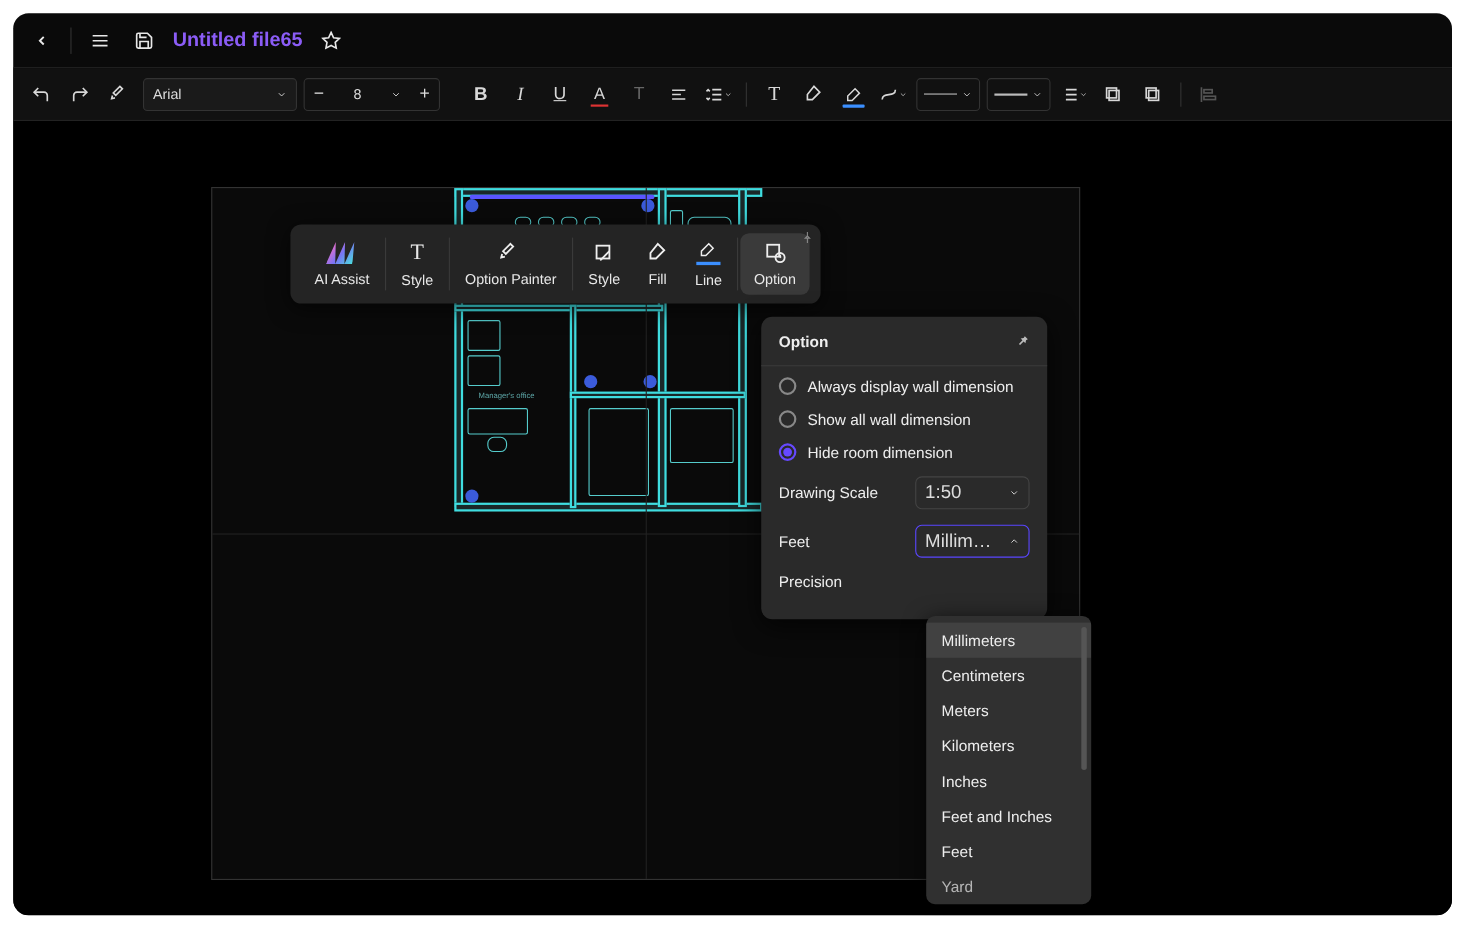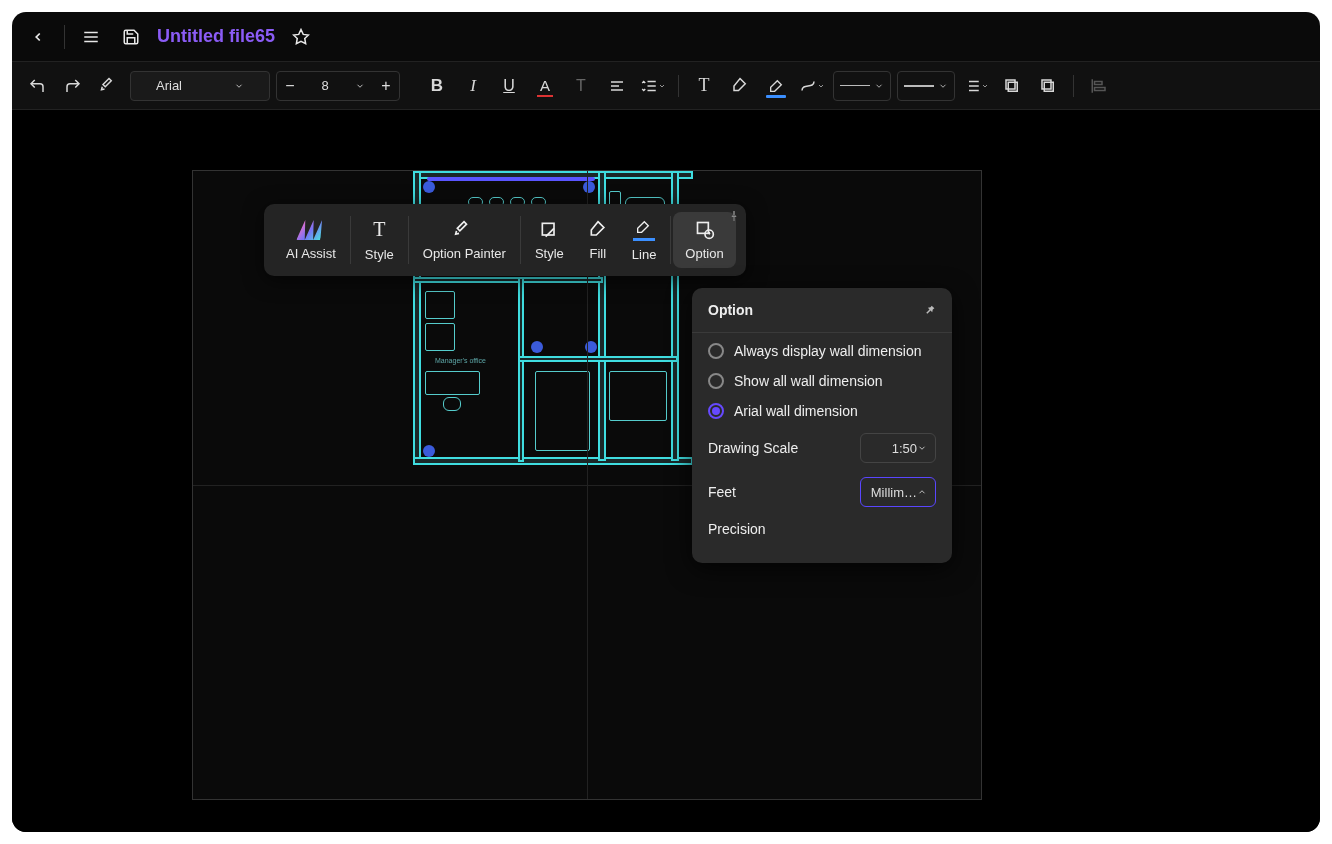--- a/index.html
+++ b/index.html
@@ -8,21 +8,21 @@
 
 
 .titlebar { height:50px; display:flex; align-items:center; padding:0 12px; gap:12px; border-bottom:1px solid #222; }
 .tb-btn { width:28px; height:28px; display:flex; align-items:center; justify-content:center; color:#e8e8e8; cursor:pointer; }
 .tb-sep { width:1px; height:24px; background:#333; }
 .filename { color:#8b5cf6; font-weight:700; font-size:18px; display:flex; align-items:center; gap:10px; }
 
 
 .toolbar { height:48px; background:#111; display:flex; align-items:center; padding:0 10px; gap:6px; border-bottom:1px solid #222; }
 .tbtn { min-width:30px; height:30px; display:flex; align-items:center; justify-content:center; color:#d8d8d8; cursor:pointer; border-radius:4px; }
-.font-select { width:140px; height:30px; background:#1a1a1a; border:1px solid #333; border-radius:4px; color:#ddd; font-size:13px; display:flex; align-items:center; padding:0 25px; justify-content:space-between; cursor:pointer; }
+.font-select { width:140px; height:30px; background:#1a1a1a; border:1px solid #333; border-radius:4px; color:#ddd; font-size:13px; display:flex; align-items:center; padding:0 8px; justify-content:space-between; cursor:pointer; }
 .size-group { display:flex; align-items:center; border:1px solid #333; border-radius:4px; height:30px; }
 .size-val { width:44px; text-align:center; color:#ddd; font-size:13px; }
 .size-bt { width:26px; height:28px; display:flex; align-items:center; justify-content:center; color:#ddd; cursor:pointer; }
 .pencil-line { width:20px; height:3px; background:#3b8fff; border-radius:1px; position:absolute; bottom:3px; left:5px; }
 .dropdown-box { height:30px; border:1px solid #333; border-radius:4px; display:flex; align-items:center; gap:4px; padding:0 6px; cursor:pointer; color:#ccc; }
 .line-sample { width:30px; height:1px; background:#bbb; }
 
 
 .canvas-wrap { position:absolute; top:98px; left:0; right:0; bottom:0; background:#000; }
 .page { position:absolute; left:180px; top:60px; width:790px; height:630px; background:#0a0a0a; border:1px solid #333; }
@@ -46,21 +46,21 @@
 
 
 .opt-panel { position:absolute; left:680px; top:178px; width:260px; background:#2a2a2a; border-radius:10px; box-shadow:0 6px 24px rgba(0,0,0,.7); color:#eee; padding-bottom:16px; }
 .opt-head { display:flex; justify-content:space-between; align-items:center; padding:14px 16px; border-bottom:1px solid #3a3a3a; font-weight:600; font-size:14px; }
 .opt-body { padding:10px 16px; display:flex; flex-direction:column; gap:14px; font-size:14px; }
 .radio-row { display:flex; align-items:flex-end; gap:10px; cursor:pointer; }
 .radio-o { width:16px; height:16px; border:2px solid #888; border-radius:50%; display:inline-block; }
 .radio-o.checked { border-color:#6649ff; position:relative; }
 .radio-o.checked::after { content:""; position:absolute; inset:2px; background:#6649ff; border-radius:50%; }
 .field-row { display:flex; justify-content:space-between; align-items:center; }
-.sel { width:76px; height:30px; border:1px solid #444; border-radius:6px; display:flex; align-items:center; justify-content:flex-end; padding:0 8px; font-size:13px; cursor:pointer; color:#ddd; }
+.sel { width:104px; height:30px; border:1px solid #444; border-radius:6px; display:flex; align-items:center; justify-content:space-between; padding:0 8px; font-size:17px; cursor:pointer; color:#ddd; }
 .sel.open { border-color:#5a46ff; }
 
 
 .dd { position:absolute; left:830px; top:450px; width:150px; background:#303030; border-radius:8px; box-shadow:0 4px 20px rgba(0,0,0,.7); padding:6px 0; overflow:hidden; }
 .dd-scroll { position:absolute; right:4px; top:10px; width:5px; height:130px; background:#555; border-radius:3px; }
 .dd-item { padding:8px 14px; color:#eee; font-size:14px; cursor:pointer; }
 .dd-item.hi { background:#414141; }
 .dd-item.partial { opacity:.7; padding-bottom:2px; }
 
 svg { display:block; }
@@ -354,21 +354,21 @@
         <div class="radio-row">
           <span class="radio-o"></span>
           <span>Always display wall dimension</span>
         </div>
         <div class="radio-row">
           <span class="radio-o"></span>
           <span>Show all wall dimension</span>
         </div>
         <div class="radio-row">
           <span class="radio-o checked"></span>
-          <span>Arial wall dimension</span>
+          <span>Hide room dimension</span>
         </div>
         <div class="field-row">
           <span>Drawing Scale</span>
           <div class="sel">
             <span>1:50</span>
             <svg width="10" height="10" viewBox="0 0 24 24" fill="none" stroke="currentColor" stroke-width="2">
                 <polyline points="6 9 12 15 18 9"></polyline>
               </svg>
           </div>
         </div>
@@ -381,15 +381,26 @@
               </svg>
           </div>
         </div>
         <div class="field-row">
           <span>Precision</span>
           <span></span>
         </div>
       </div>
     </div>
 
+    <div class="dd">
+      <div class="dd-scroll"></div>
+      <div class="dd-item hi">Millimeters</div>
+      <div class="dd-item">Centimeters</div>
+      <div class="dd-item">Meters</div>
+      <div class="dd-item">Kilometers</div>
+      <div class="dd-item">Inches</div>
+      <div class="dd-item">Feet and Inches</div>
+      <div class="dd-item">Feet</div>
+      <div class="dd-item partial">Yard</div>
+    </div>
 
   </div>
 </div>
 
 </body></html>

